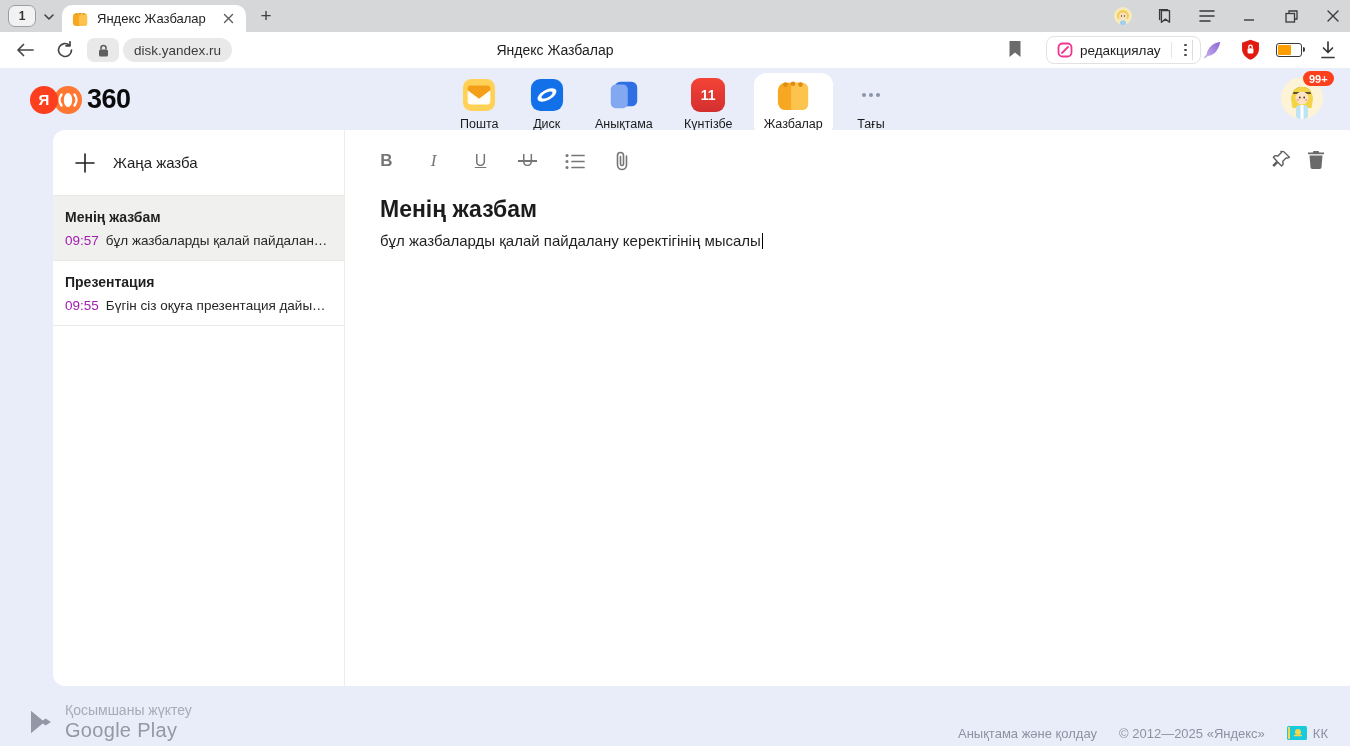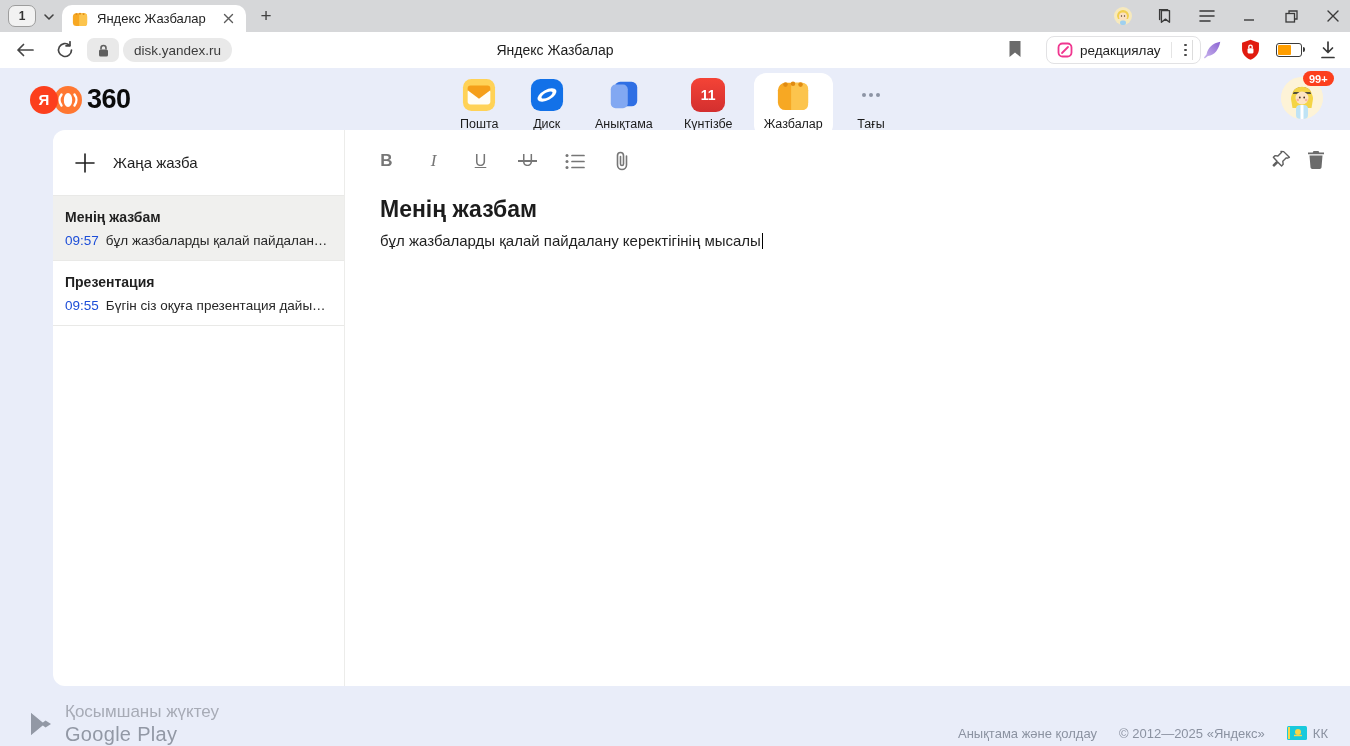--- a/index.html
+++ b/index.html
@@ -59,42 +59,42 @@
 
   
   .card { position:absolute; left:18px; top:130px; width:1314px; height:556px; background:#ffffff; border-radius:12px; display:flex;margin-left:35px; }
   .sidebar { width:292px; border-right:1px solid #ececea; display:flex; flex-direction:column; }
   .newnote-row { height:66px; display:flex; align-items:center; padding-left:21px; border-bottom:1px solid #e9e9e7; }
   .newnote-label { margin-left:17px; font-size:15px; color:#1f1f1f; }
   .note-item { padding:13px 12px 12px 12px; border-bottom:1px solid #e9e9e7; background:#fff; }
   .note-item.selected { background:#f0f0ee; }
   .note-title { font-size:14px; font-weight:bold; color:#1f1f1f; margin-bottom:8px; }
   .note-line2 { display:flex; font-size:13.5px; white-space:nowrap; overflow:hidden; }
-  .note-time { color:#1d4ed8; margin-right:7px; flex:0 0 auto; }
+  .note-time { color:#a21caf; margin-right:7px; flex:0 0 auto; }
   .note-preview { color:#262626; overflow:hidden; text-overflow:ellipsis; }
 
   .editor { flex:1; position:relative; }
   .ed-toolbar { height:62px; display:flex; align-items:center; padding-left:31px; }
   .ed-btn { width:21px; display:flex; align-items:center; justify-content:center; margin-right:26px; color:#767676; }
   .g-bold { font-size:17px; font-weight:bold; }
   .g-italic { font-size:17px; font-style:italic; font-family:"Liberation Serif","DejaVu Serif",serif; }
   .g-under { font-size:16px; text-decoration:underline; }
   .g-strike { font-size:16px; position:relative; }
   .g-strike:after { content:""; position:absolute; left:-4px; right:-4px; top:8px; height:1.5px; background:#767676; }
   .ed-right { position:absolute; right:42px; top:0; height:62px; display:flex; align-items:center; gap:15px; }
   .ed-note-title { margin:4px 0 0 35px; font-size:23px; font-weight:bold; color:#1c1c1c; }
   .ed-note-body { margin:9px 0 0 35px; font-size:15px; color:#1f1f1f; }
   .ed-note-body .misspell { text-decoration-style:wavy; text-decoration-color:#e03a2f; text-decoration-thickness:1px; text-underline-offset:3px; }
   .caret { display:inline-block; width:1.5px; height:16px; background:#000; vertical-align:-3px; margin-left:1px; }
 
   
   .footer { position:absolute; left:0; top:686px; width:1350px; height:60px; background:#e9edf9; }
   .gp { position:absolute; left:28px; top:16px; display:flex; align-items:center; }
   .gp-texts { margin-left:11px; }
-  .gp-small { font-size:17px; color:#a7abb6; margin-bottom:1px; }
+  .gp-small { font-size:14px; color:#a7abb6; margin-bottom:1px; }
   .gp-large { font-size:20px; color:#9298a5; letter-spacing:0.3px; }
   .footer-right { position:absolute; right:22px; top:0; height:68px; display:flex; align-items:center; gap:22px; padding-top:26px; }
   .f-link { font-size:13px; color:#8b92a1; }
   .f-copy { font-size:13px; color:#8b92a1; }
   .f-lang { display:flex; align-items:center; gap:6px; font-size:13px; color:#8b92a1; }
 </style>
 </head>
 <body>
 
 <div class="screen">

